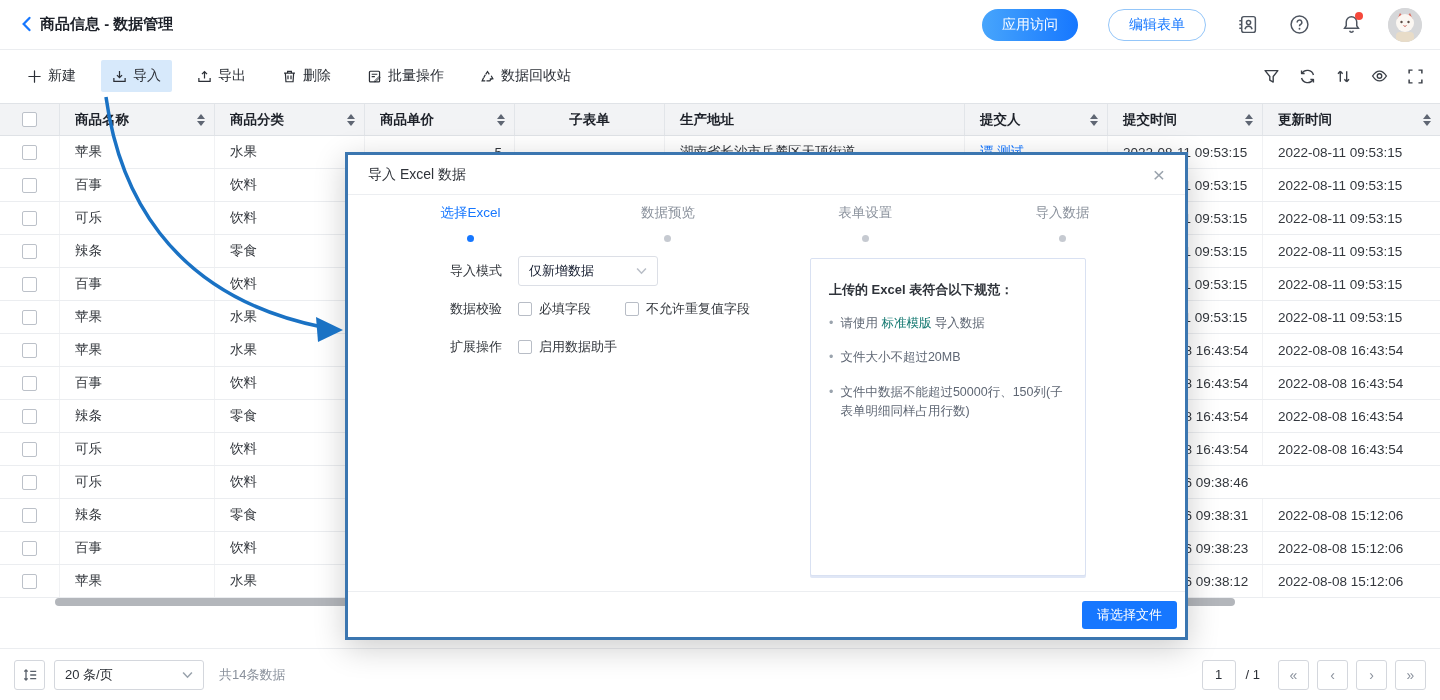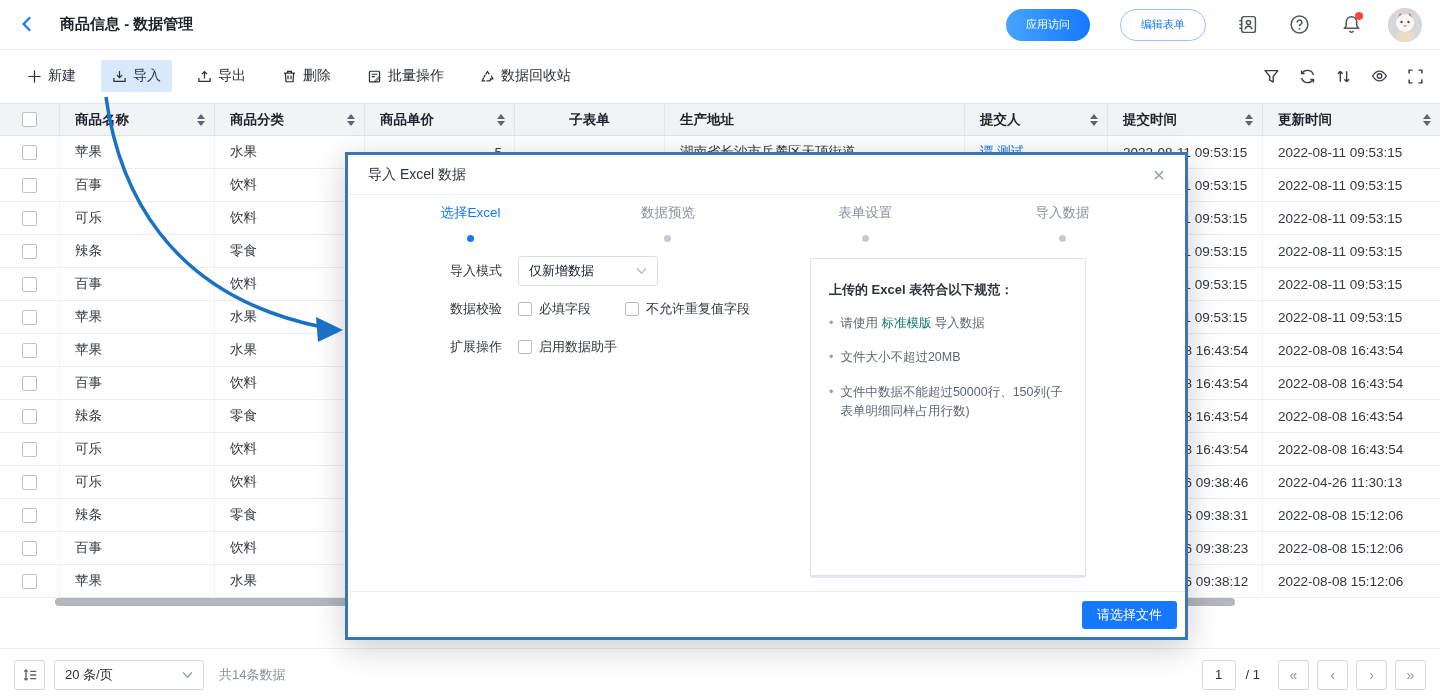--- a/index.html
+++ b/index.html
@@ -2,25 +2,25 @@
 <html><head>
 <meta charset="utf-8">
 <style>
   * { margin:0; padding:0; box-sizing:border-box; }
   html,body { width:1440px; height:700px; }
   body { font-family:"Liberation Sans","DejaVu Sans",sans-serif; background:#fff; color:#2b2f36; position:relative; overflow:hidden; }
   .page { position:relative; width:1440px; height:700px; background:#fff; }
 
   
   .topnav { position:absolute; top:0; left:0; right:0; height:50px; border-bottom:1px solid #ebedf0; display:flex; align-items:center; justify-content:space-between; padding:0 18px; background:#fff; }
-  .topnav-left { display:flex; align-items:flex-start; gap:24px; }
+  .topnav-left { display:flex; align-items:flex-start; gap:4px; }
   .back-btn { display:flex; align-items:center; cursor:pointer; }
   .page-title { font-size:15px; font-weight:700; color:#1d2129; }
   .topnav-right { display:flex; align-items:center; }
-  .pill { height:32px; border-radius:16px; display:flex; align-items:center; padding:0 20px; font-size:11px; cursor:pointer;text-align:center; }
+  .pill { height:32px; border-radius:16px; display:flex; align-items:center; padding:0 20px; font-size:14px; cursor:pointer;text-align:center; }
   .pill-primary { background:linear-gradient(90deg,#47a5fc,#1677ff); color:#fff; border:none; }
   .pill-outline { background:#fff; color:#1677ff; border:1px solid #94c6f9; margin-left:30px; }
   .nav-icon { width:22px; height:22px; margin-left:30px; position:relative; color:#4e5560; display:flex; align-items:center; justify-content:center; cursor:pointer; }
   .red-dot { position:absolute; top:-2px; right:-1px; width:8px; height:8px; border-radius:50%; background:#f5483b; }
   .avatar { width:34px; height:34px; border-radius:50%; margin-left:26px; overflow:hidden; background:#d9dadc; display:flex; align-items:center; justify-content:center; cursor:pointer; }
 
   
   .toolbar { position:absolute; top:50px; left:0; right:0; height:52px; display:flex; align-items:center; justify-content:space-between; padding:0 16px; background:#fff; }
   .toolbar-left { display:flex; align-items:center; gap:14px; }
   .tb-item { display:flex; align-items:center; gap:6px; font-size:14px; color:#2b2f36; padding:7px 11px; border-radius:2px; cursor:pointer; white-space:nowrap; }
@@ -412,21 +412,20 @@
           <div class="cell center">
             <span class="checkbox"></span>
           </div>
           <div class="cell">可乐</div>
           <div class="cell">饮料</div>
           <div class="cell right"></div>
           <div class="cell center"></div>
           <div class="cell"></div>
           <div class="cell submitter"></div>
           <div class="cell">2022-04-26 09:38:46</div>
-          <div class="cell">2022-04-26 11:30:13</div>
         </div>
         <div class="t-row">
           <div class="cell center">
             <span class="checkbox"></span>
           </div>
           <div class="cell">辣条</div>
           <div class="cell">零食</div>
           <div class="cell right"></div>
           <div class="cell center"></div>
           <div class="cell"></div>

